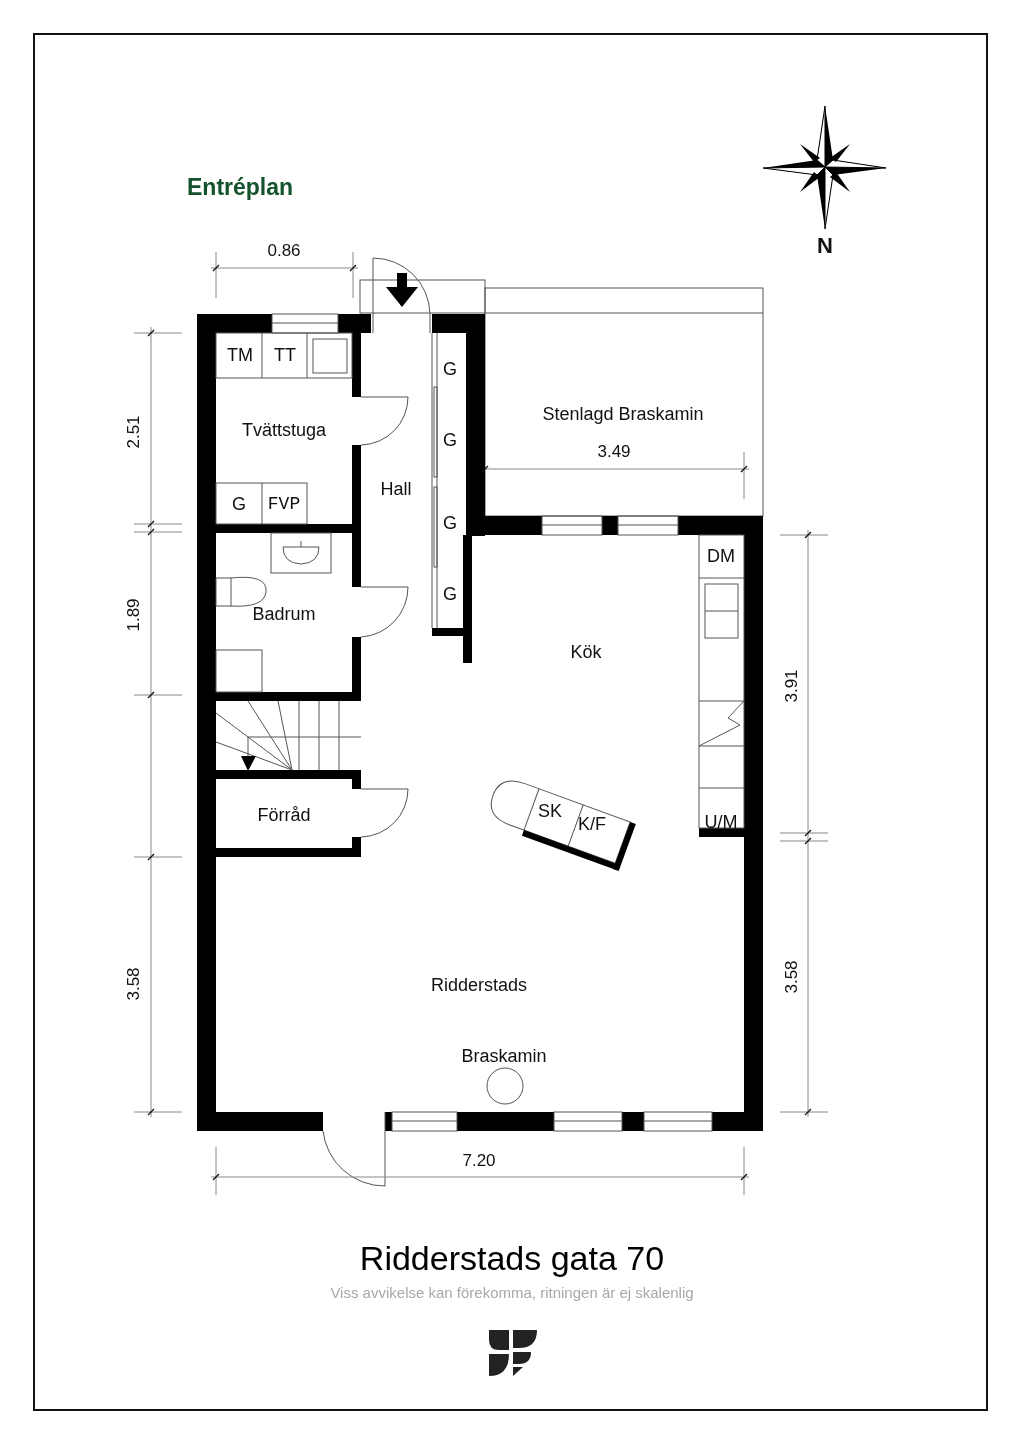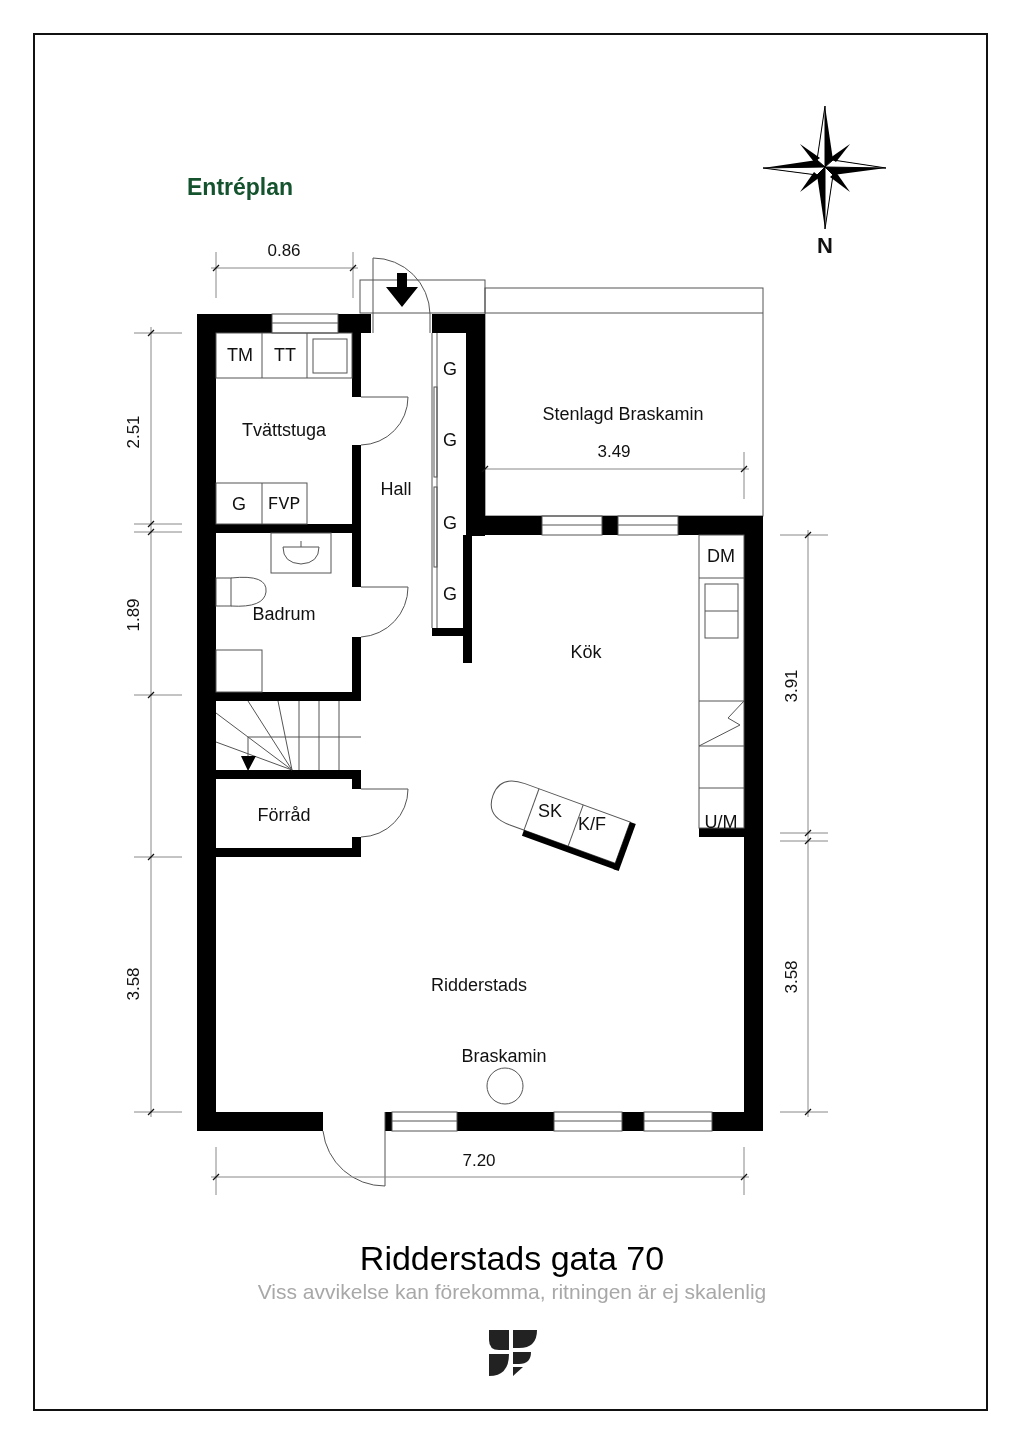--- a/index.html
+++ b/index.html
@@ -7,21 +7,21 @@
   .frame { position: absolute; left: 33px; top: 33px; width: 955px; height: 1378px; border: 2px solid #111; box-sizing: border-box; }
   svg.plan { position: absolute; left: 0; top: 0; }
   .lbl { position: absolute; color: #111; font-family: "Liberation Sans", sans-serif; white-space: nowrap; }
   .room { font-size: 18px; transform: translate(-50%, -50%); }
   .dim { font-size: 17px; transform: translate(-50%, -50%); }
   .dim.v { transform: translate(-50%, -50%) rotate(-90deg); }
   .small { font-size: 18px; transform: translate(-50%, -50%); }
   .plan-title { position: absolute; left: 187px; top: 174px; font-size: 23px; font-weight: bold; color: #14532d; }
   .north-label { position: absolute; left: 825px; top: 246px; transform: translate(-50%, -50%); font-size: 22px; font-weight: bold; color: #111; }
   .address { position: absolute; left: 512px; top: 1258px; transform: translate(-50%, -50%); font-size: 34px; color: #000000; }
-  .disclaimer { position: absolute; left: 512px; top: 1292px; transform: translate(-50%, -50%); font-size: 21px; color: #a8a8a8; }
+  .disclaimer { position: absolute; left: 512px; top: 1292px; transform: translate(-50%, -50%); font-size: 15px; color: #a8a8a8; }
   .logo { position: absolute; left: 487px; top: 1328px; width: 52px; height: 50px; }
 </style>
 </head>
 <body>
 
 <div class="frame"></div>
 
 <div class="plan-title">Entréplan</div>
 
 <svg class="plan" width="1024" height="1448" viewBox="0 0 1024 1448">

